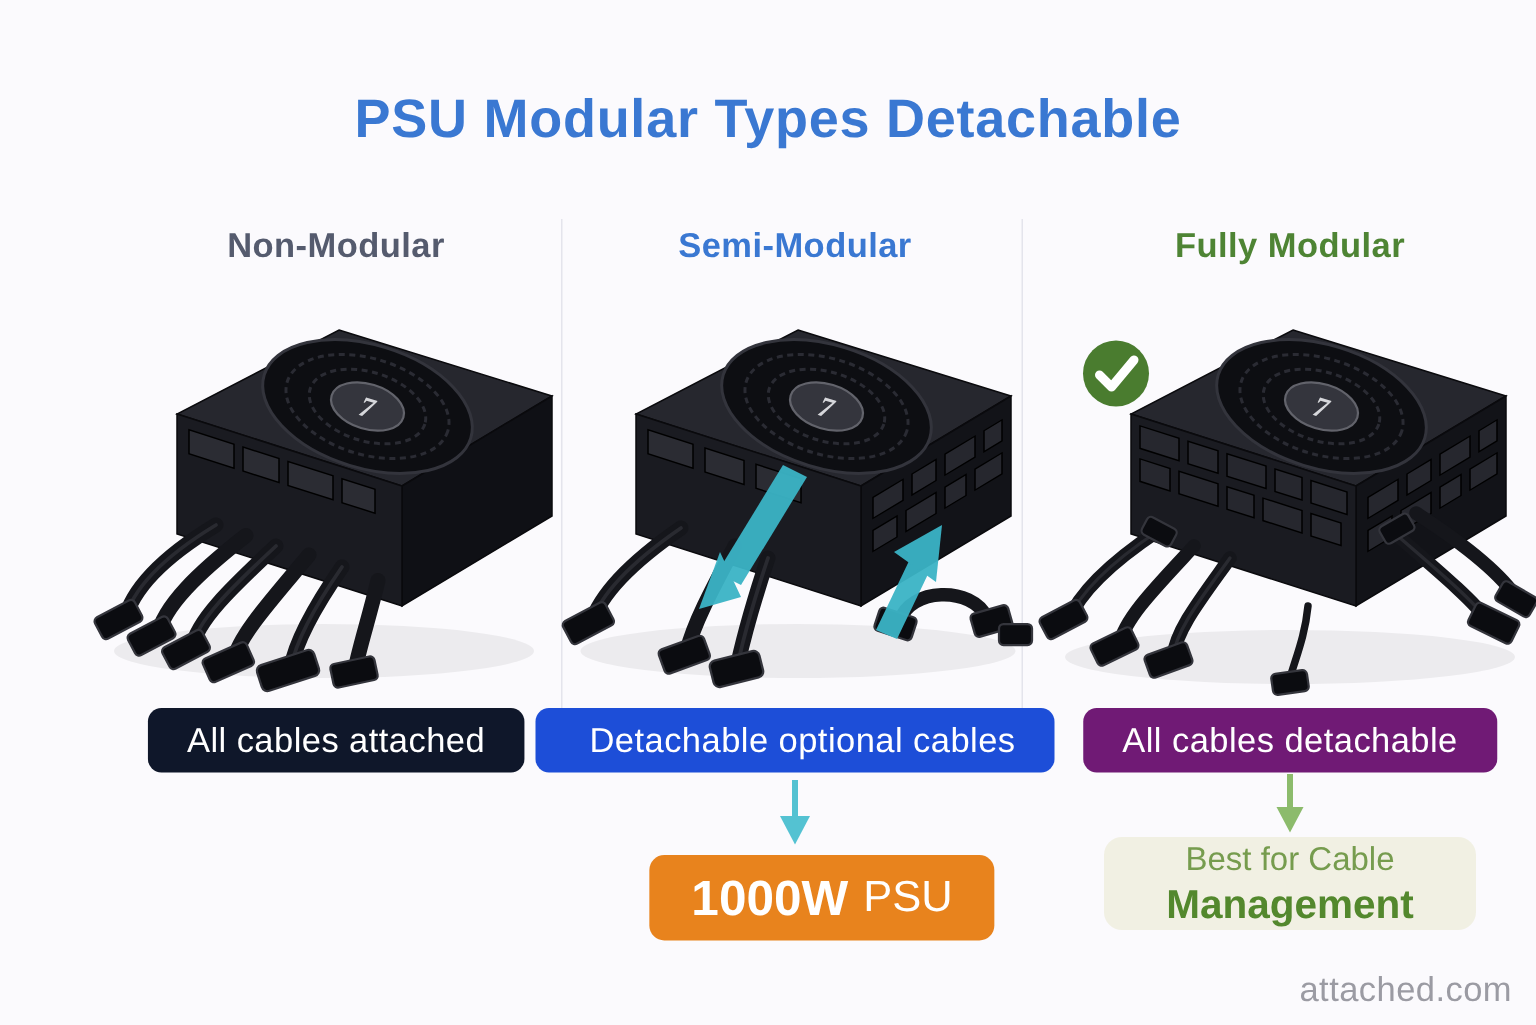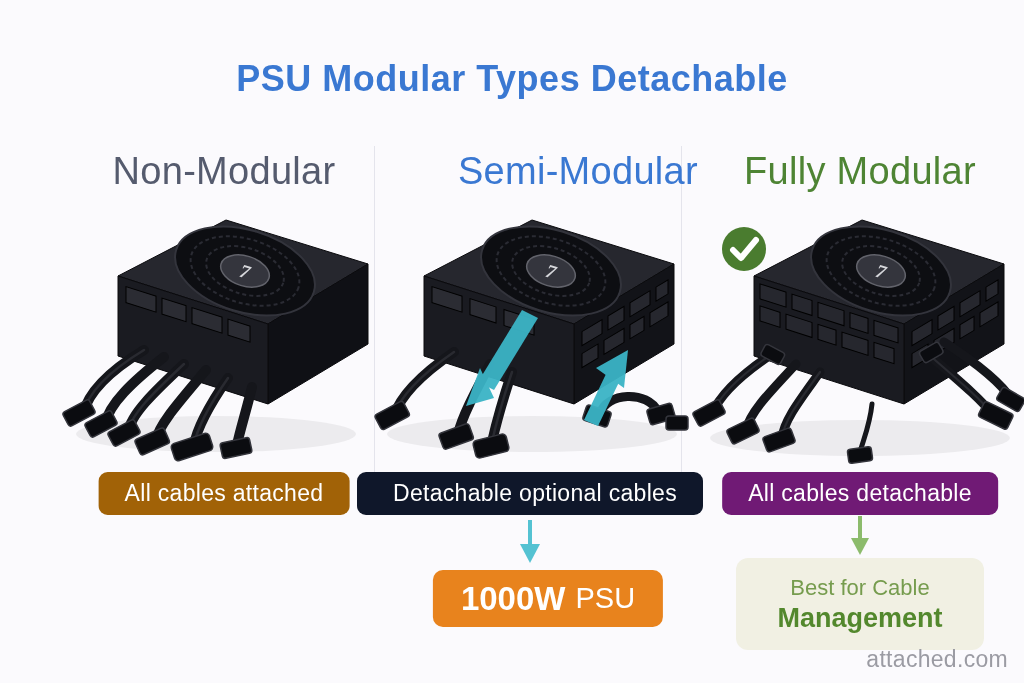--- a/index.html
+++ b/index.html
@@ -26,58 +26,58 @@
   .divider.d1 { left: 374px; }
   .divider.d2 { left: 681px; }
 
   .col { position: absolute; top: 150px; width: 336px; height: 530px; }
   .col.c1 { left: 56px; }
   .col.c2 { left: 362px; }
   .col.c3 { left: 692px; }
 
   .col-header {
     width: 100%; text-align: center;
-    font-size: 38px; font-weight: 400; letter-spacing: 0.3px;
+    font-size: 23px; font-weight: 700; letter-spacing: 0.3px;
   }
   .c1 .col-header { color: #555b6e; }
-  .c2 .col-header { color: #3a78d2; text-align: right; }
+  .c2 .col-header { color: #3a78d2; }
   .c3 .col-header { color: #4e8434; }
 
   .psu-art { position: absolute; top: 52px; left: 0; width: 336px; height: 264px; }
 
   .badge {
     position: absolute; top: 322px; left: 50%; transform: translateX(-50%);
     height: 43px; padding: 0 26px;
     border-radius: 9px;
     display: flex; align-items: center; justify-content: center;
     white-space: nowrap;
     color: #ffffff; font-size: 23px; font-weight: 500; letter-spacing: 0.3px;
   }
-  .badge.slate { background: #a16207; }
-  .badge.teal  { background: #0f172a; padding-left: 36px; }
+  .badge.slate { background: #0f172a; }
+  .badge.teal  { background: #1d4ed8; padding-left: 36px; }
   .badge.green { background: #701a75; }
 
   .flow-arrow { position: absolute; left: 50%; transform: translateX(-50%); }
   .c2 .flow-arrow { top: 370px; }
   .c3 .flow-arrow { top: 366px; }
 
   .callout-orange {
     position: absolute; top: 420px; left: 50%; transform: translateX(-50%);
     background: #e8831d; border-radius: 10px;
     height: 57px; padding: 0 28px;
     display: flex; align-items: center; justify-content: center; gap: 10px;
     white-space: nowrap; color: #ffffff; margin-left: 18px;
   }
   .callout-orange .w  { font-size: 33px; font-weight: 700; }
   .callout-orange .u  { font-size: 29px; font-weight: 400; }
 
   .callout-cream {
     position: absolute; top: 408px; left: 50%; transform: translateX(-50%);
     background: #f1f0e3; border-radius: 12px;
-    width: 248px; height: 92px;
+    width: 248px; height: 62px;
     display: flex; flex-direction: column; align-items: center; justify-content: center;
     text-align: center;
   }
   .callout-cream .l1 { font-size: 22px; font-weight: 500; color: #769c4e; line-height: 1.25; }
   .callout-cream .l2 { font-size: 27px; font-weight: 700; color: #53882d; line-height: 1.2; }
 
   .watermark {
     position: absolute; right: 16px; bottom: 10px;
     font-size: 23px; color: #9b9ba3; letter-spacing: 0.3px;
   }

